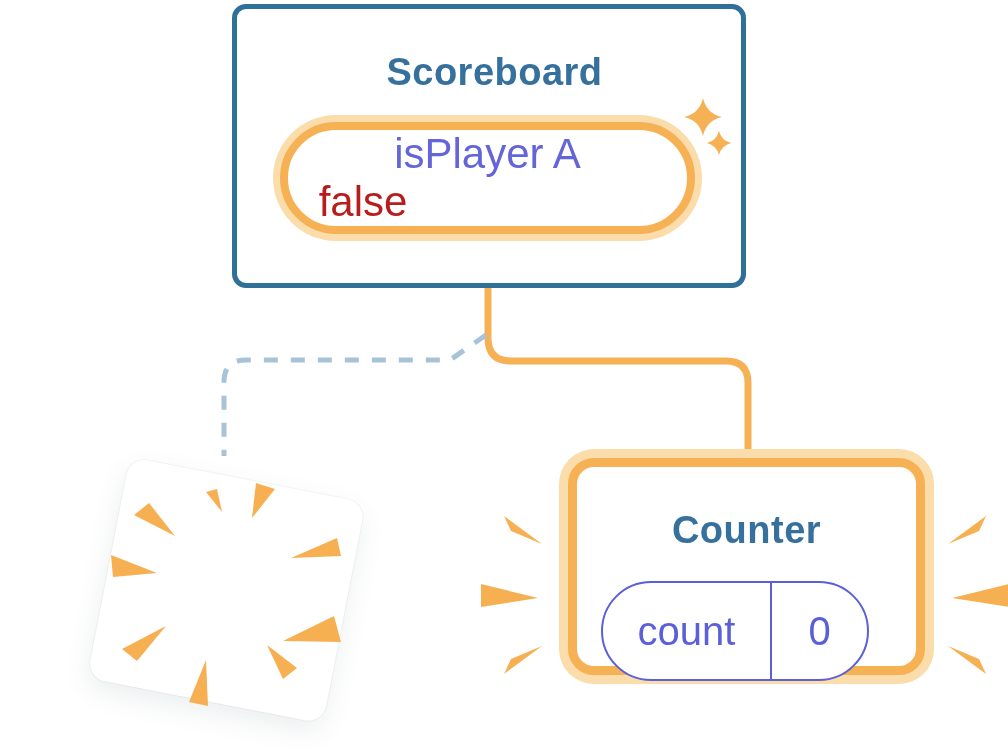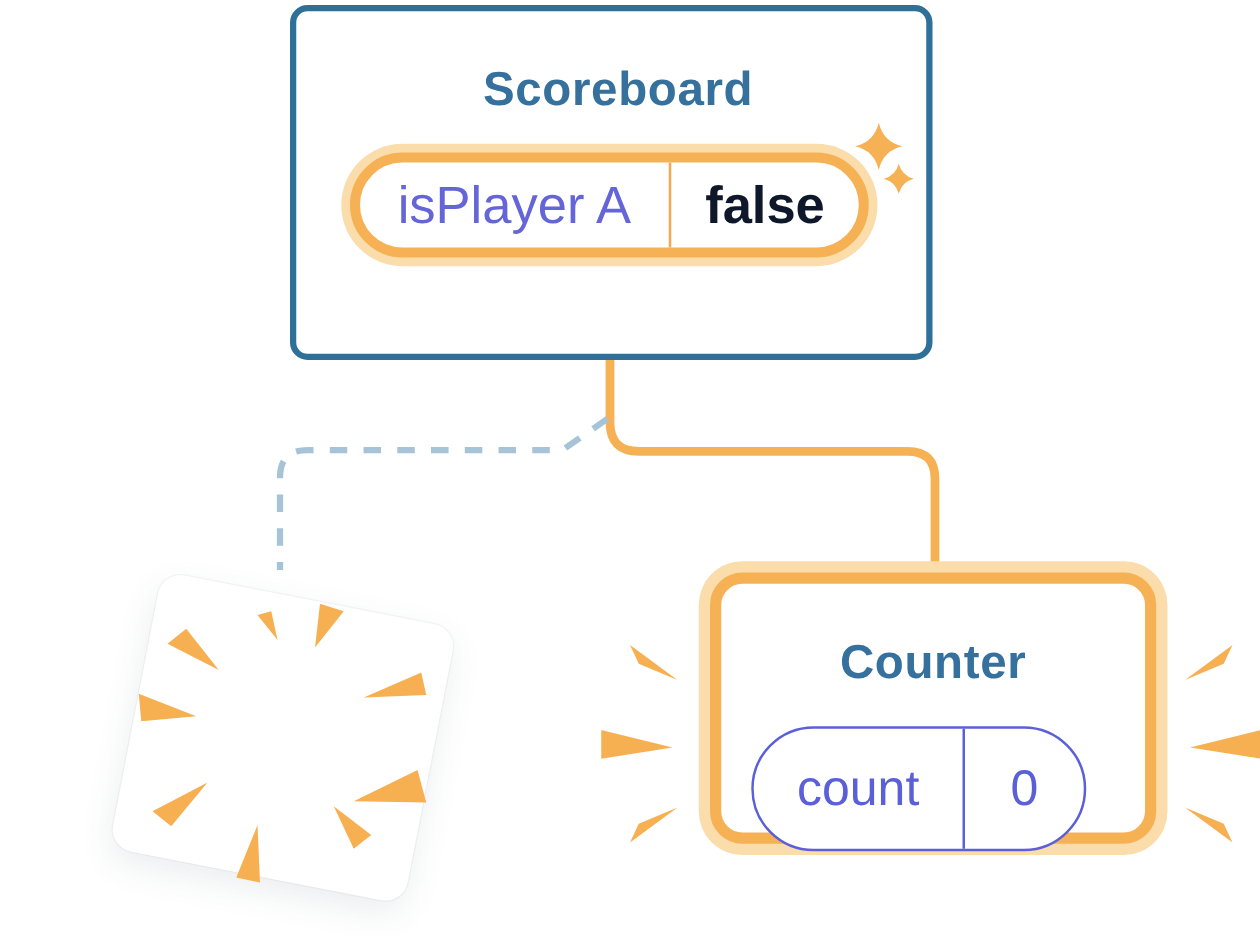--- a/index.html
+++ b/index.html
@@ -54,39 +54,40 @@
     align-items: stretch;
     background: #ffffff;
   }
   .pill-cell {
     display: flex;
     align-items: center;
     justify-content: center;
   }
   .scoreboard-pill {
     left: 43px; top: 113px;
-    width: 415px; height: 84px;
+    width: 415px; height: 112px;
     border: 8px solid #f7b155;
     box-shadow: 0 0 0 7px #fbdcab;
     border-radius: 60px;
+    flex-direction: column;
   }
   .scoreboard-pill .pill-label {
     flex: 1;
     font-size: 42px;
     color: #6465d8;
   }
   .scoreboard-pill .pill-divider {
     width: 2px;
     background: #f3a94f;
   }
   .scoreboard-pill .pill-value {
     width: 150px;
     font-size: 42px;
-    font-weight: 700;
-    color: #0f172a;
+    font-weight: 400;
+    color: #b91c1c;
   }
 
   
   .counter-card {
     left: 568px; top: 458px;
     width: 357px; height: 217px;
     border: 9px solid #f7b155;
     box-shadow: 0 0 0 9px #fbdcab;
     border-radius: 26px;
   }

